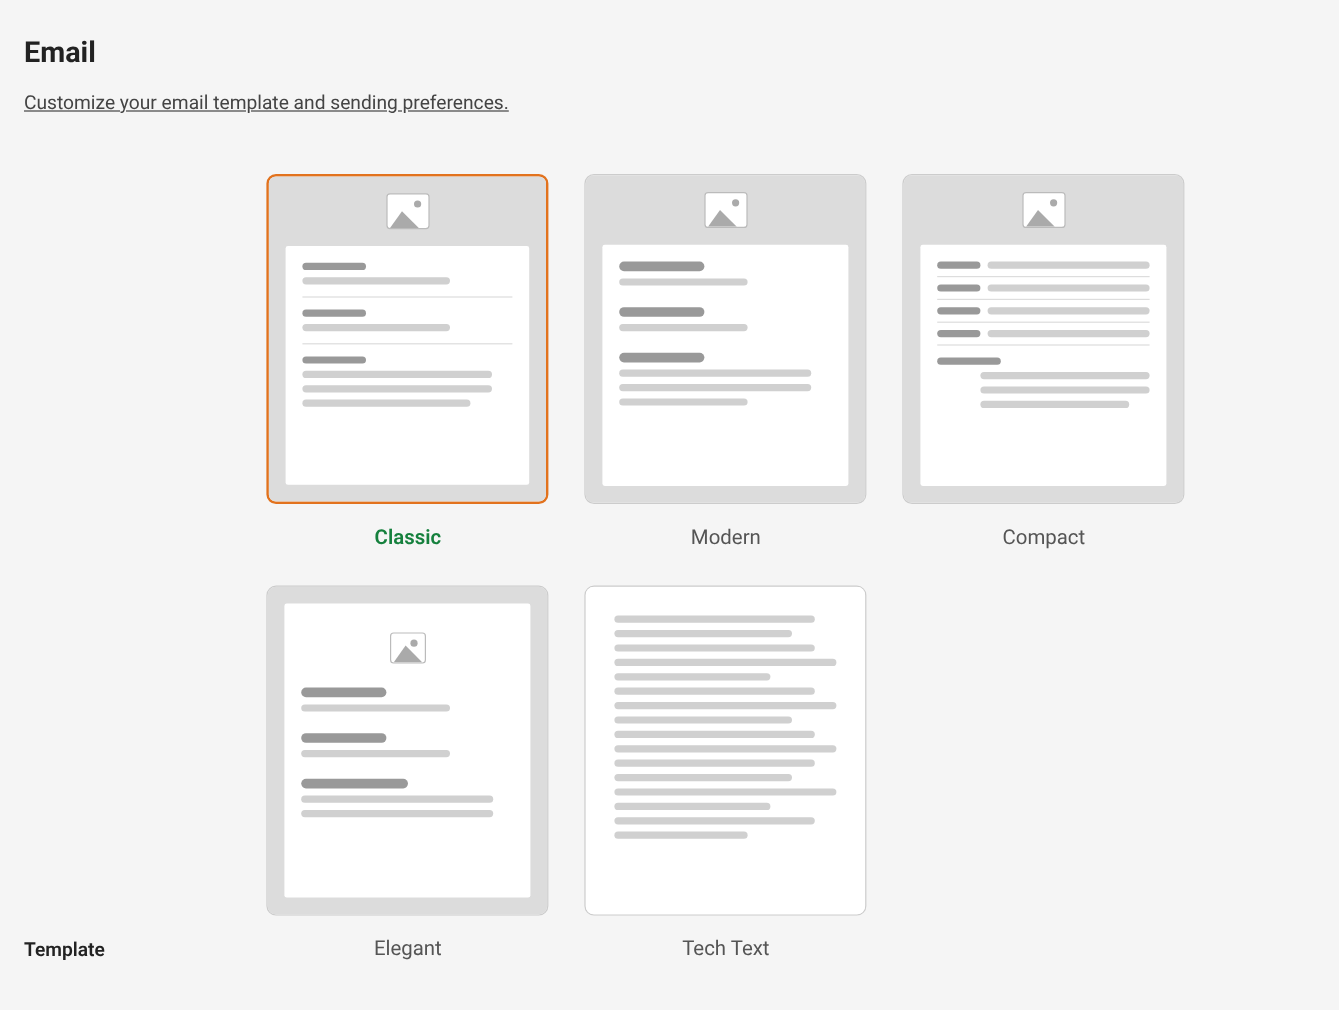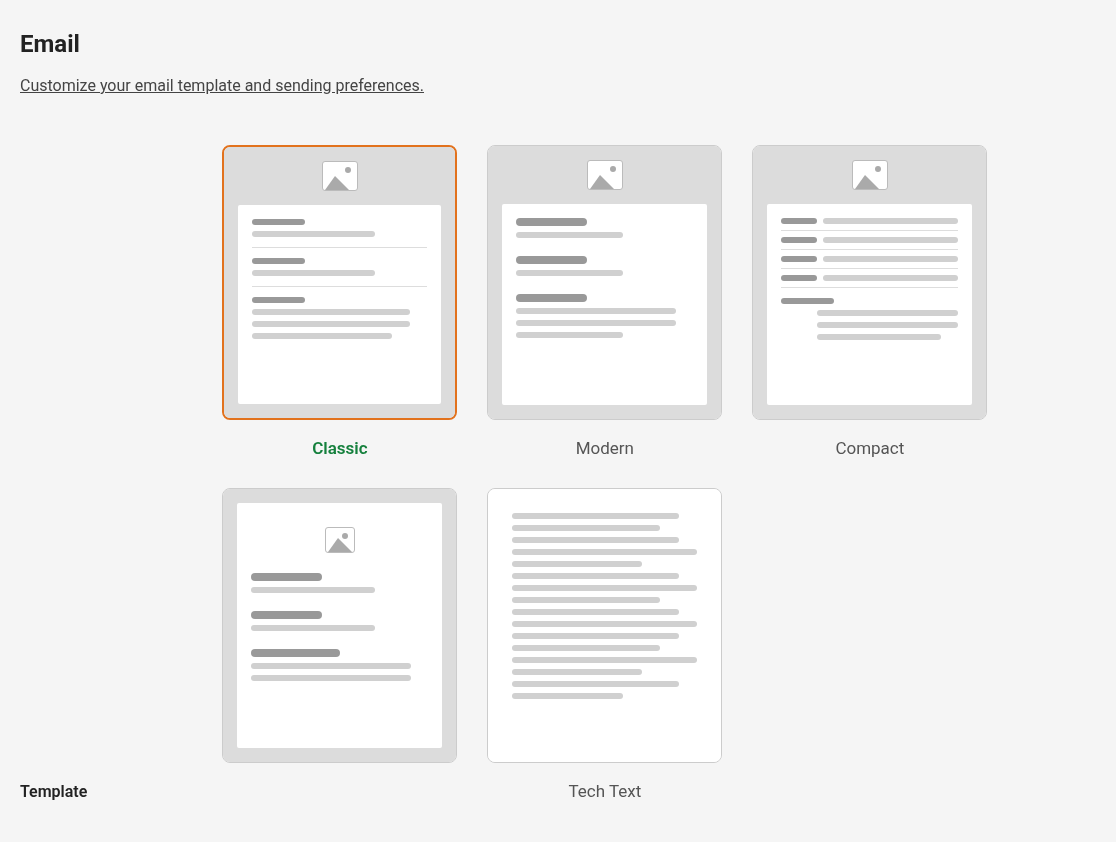--- a/index.html
+++ b/index.html
@@ -237,20 +237,21 @@
             <div class="bar dark w40 mt"></div>
             <div class="bar-sm light w70 mt-sm"></div>
             <div class="bar dark w40 mt-lg"></div>
             <div class="bar-sm light w70 mt-sm"></div>
             <div class="bar dark w50 mt-lg"></div>
             <div class="bar-sm light w90 mt-sm"></div>
             <div class="bar-sm light w90 mt-sm"></div>
           </div>
         </div>
       </div>
+      <div class="template-caption">Elegant</div>
     </div>
 
 
     <div class="template-option">
       <div class="template-card white-bg">
         <div class="thumb white-bg pad" style="padding:24px;">
           <div class="bar-sm light w90"></div>
           <div class="bar-sm light w80 mt-sm"></div>
           <div class="bar-sm light w90 mt-sm"></div>
           <div class="bar-sm light w100 mt-sm"></div>

